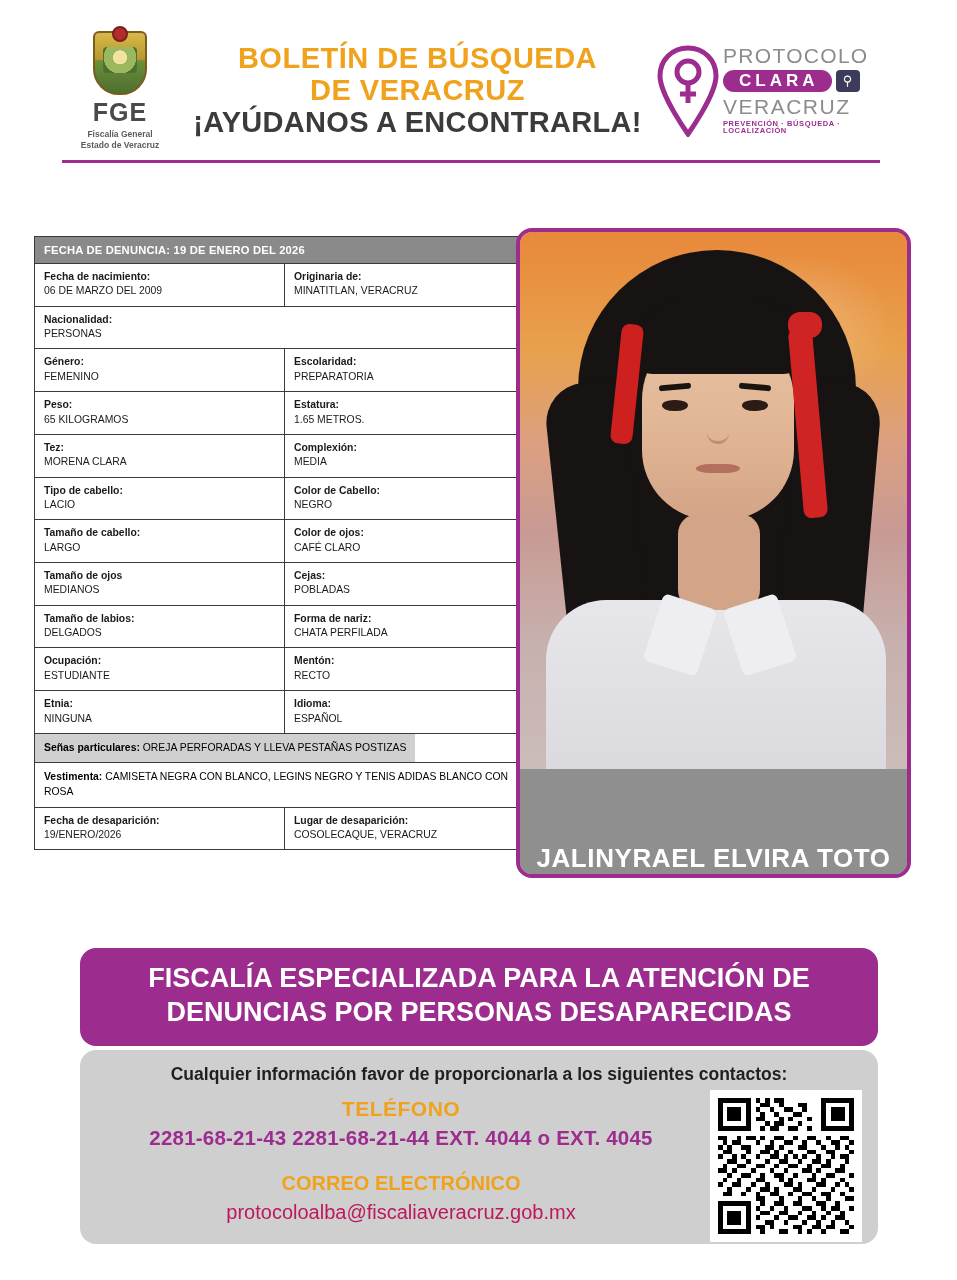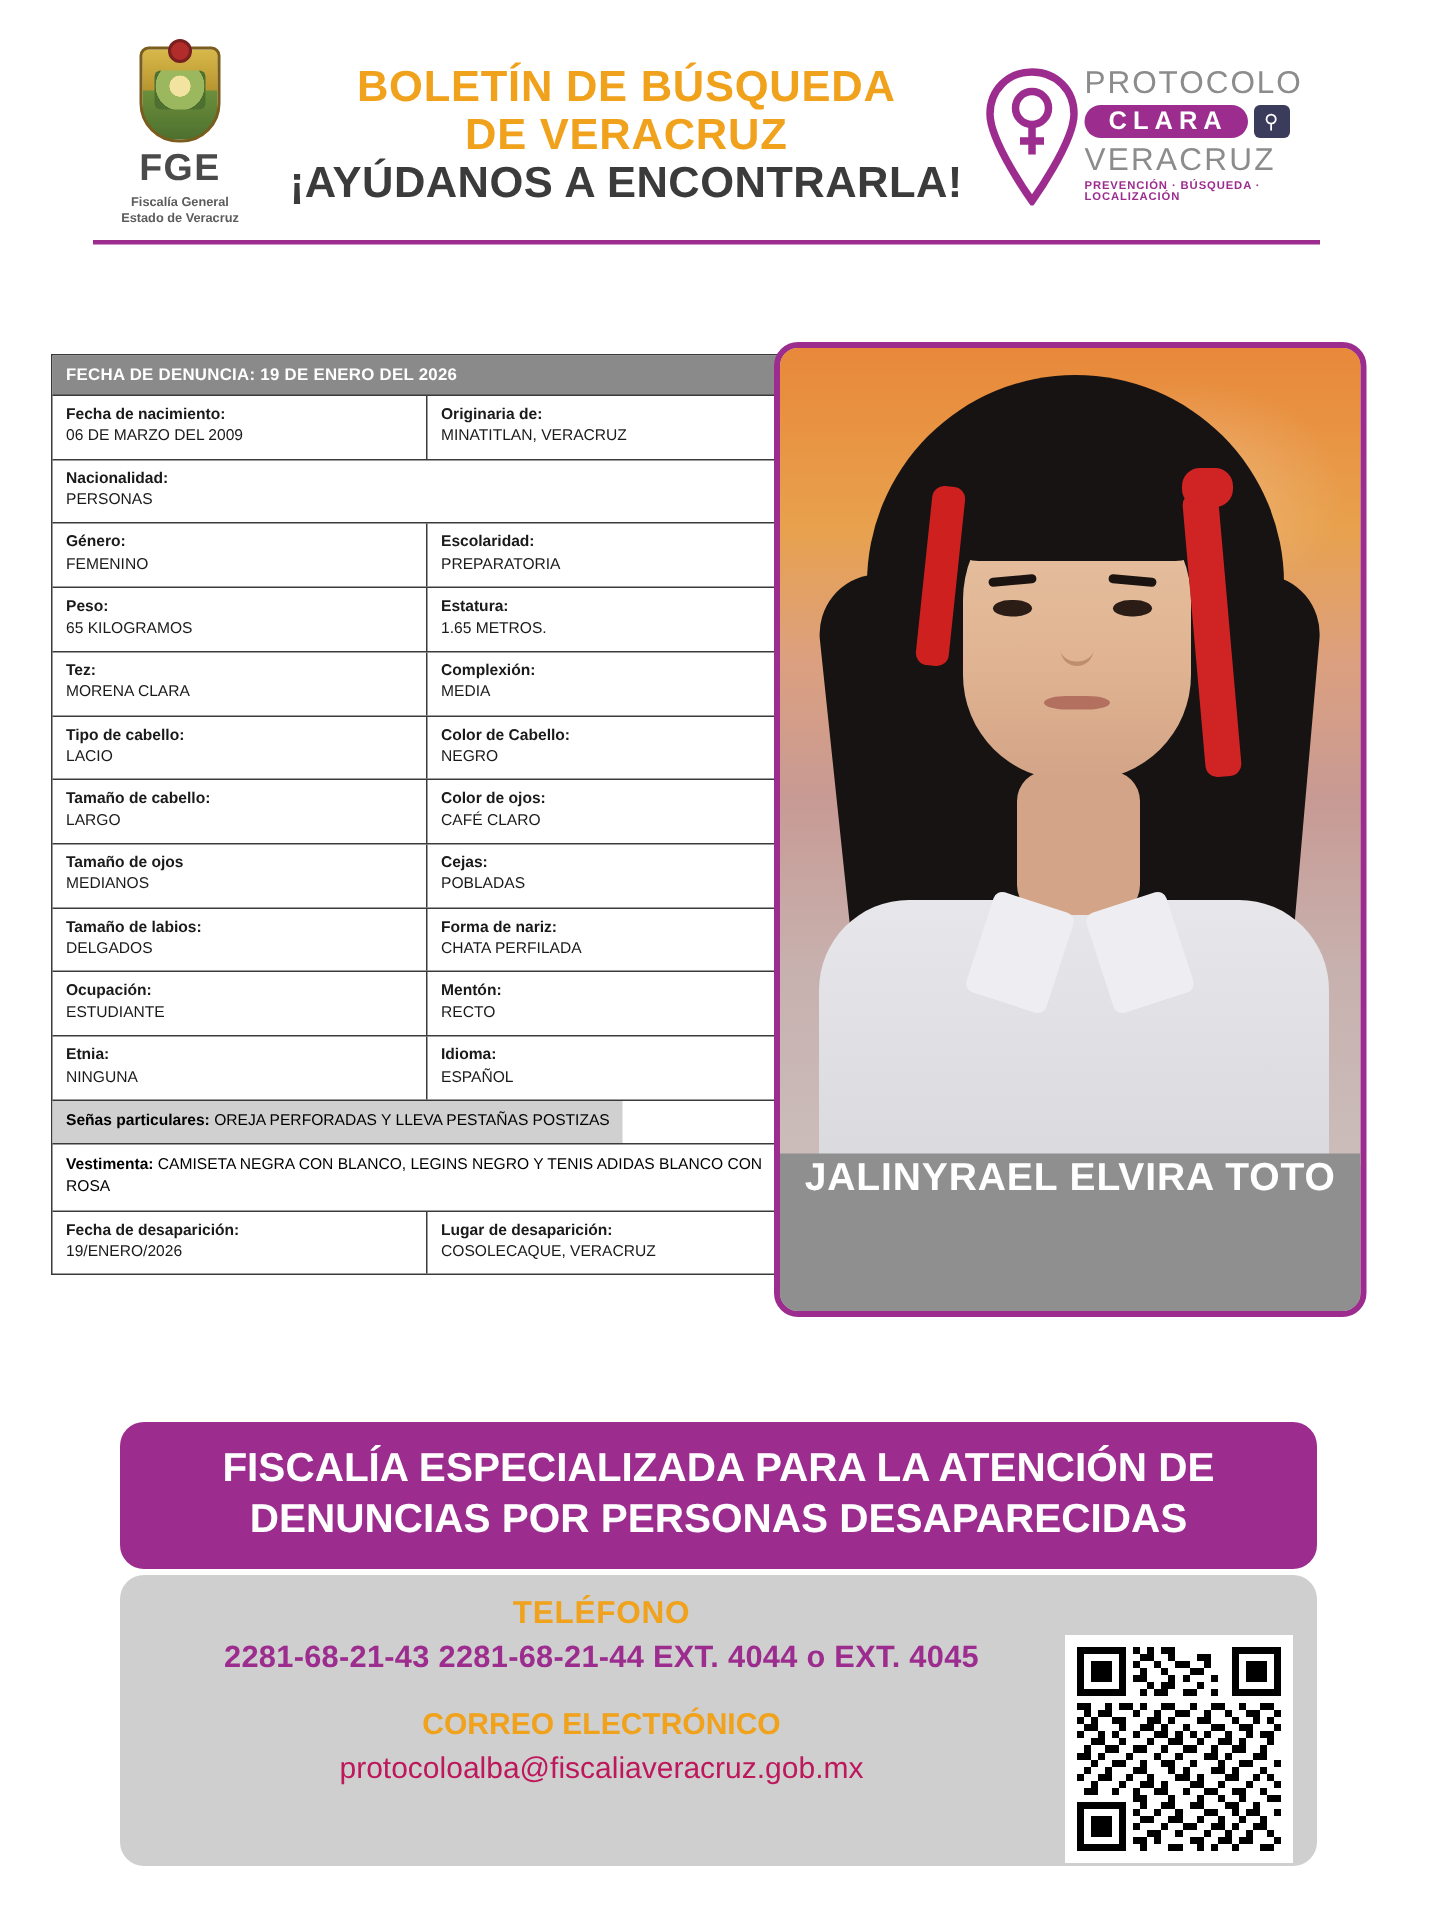--- a/index.html
+++ b/index.html
@@ -210,21 +210,21 @@
     border-radius: 60px 60px 0 0;
   }
   .collar-l { position:absolute; left:132px; top:368px; width:56px; height:70px; background:#eeeef2; transform: rotate(18deg); border-radius:6px; }
   .collar-r { position:absolute; left:212px; top:368px; width:56px; height:70px; background:#eeeef2; transform: rotate(-18deg); border-radius:6px; }
   .neck { position:absolute; left:158px; top:282px; width:82px; height:96px; background:#d3a487; border-radius:20px; }
   .name-bar {
     position: absolute;
     left: 0; bottom: 0;
     width: 100%; height: 105px;
     background: #8f8f8f;
-    display: flex; align-items: flex-start; justify-content: center;
+    display: flex; align-items: flex-end; justify-content: center;
   }
   .name-bar span {
     color: #fff; font-size: 26px; font-weight: bold; letter-spacing: .6px;
   }
 
   
   .footer {
     position: absolute;
     left: 80px; top: 948px;
     width: 798px;
@@ -506,20 +506,21 @@
       <span>JALINYRAEL ELVIRA TOTO</span>
     </div>
   </div>
 
   <div class="footer">
     <div class="f-banner">
       <div>FISCALÍA ESPECIALIZADA PARA LA ATENCIÓN DE</div>
       <div>DENUNCIAS POR PERSONAS DESAPARECIDAS</div>
     </div>
     <div class="f-body">
+      <div class="f-lead">Cualquier información favor de proporcionarla a los siguientes contactos:</div>
       <div class="f-left">
         <div class="f-tel-label">TELÉFONO</div>
         <div class="f-tel-nums">2281-68-21-43   2281-68-21-44   EXT. 4044  o  EXT. 4045</div>
         <div class="f-mail-label">CORREO ELECTRÓNICO</div>
         <div class="f-mail">protocoloalba@fiscaliaveracruz.gob.mx</div>
       </div>
       <div class="qr">
         <svg width="136" height="136" viewBox="0 0 29 29" shape-rendering="crispEdges">
           <rect width="29" height="29" fill="#fff"></rect>
           <g fill="#000">

